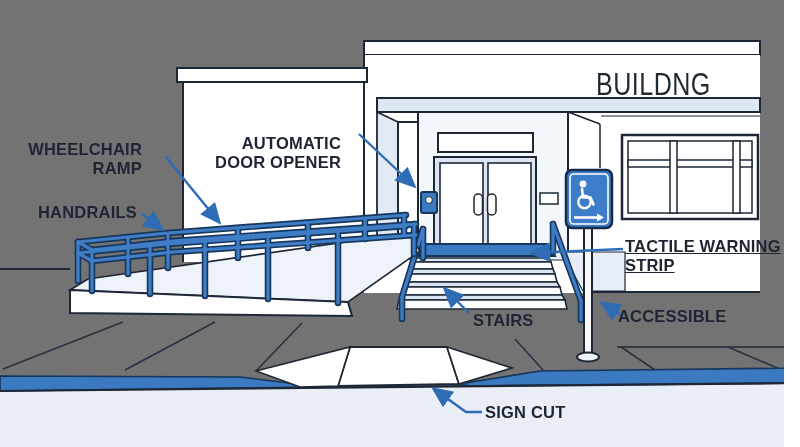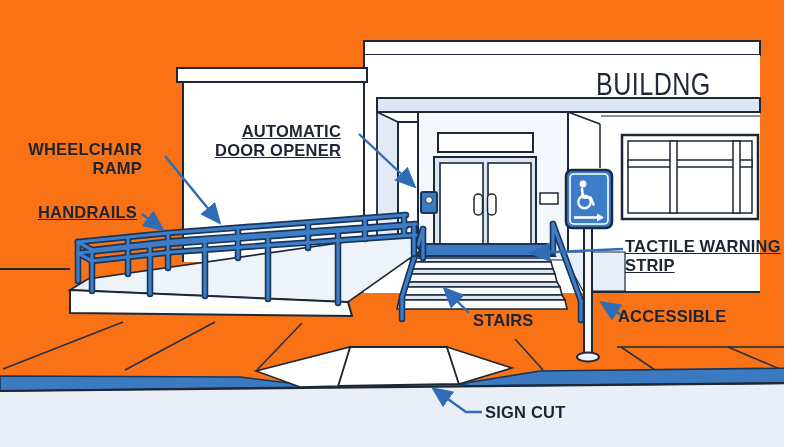--- a/index.html
+++ b/index.html
@@ -1,16 +1,16 @@
 <!DOCTYPE html>
 <html><head>
 <meta charset="utf-8">
 <style>
   html,body{margin:0;padding:0;background:#fff;}
-  #stage{position:relative;width:784px;height:447px;background:#f97316;overflow:hidden;
+  #stage{position:relative;width:784px;height:447px;background:#737373;overflow:hidden;
          font-family:"Liberation Sans",sans-serif;}
   #diagram{position:absolute;left:0;top:0;}
   .label{position:absolute;color:#1d2433;font-weight:bold;font-size:16.5px;line-height:19px;
          letter-spacing:.2px;white-space:nowrap;z-index:5;}
   .label.right{text-align:right;}
   .ln{display:block;}
 </style>
 </head>
 <body>
 
@@ -206,25 +206,25 @@
     <path class="arrow" d="M469,313 L445,289" marker-end="url(#ah)"></path>
     <path class="arrow" d="M482,412 L466,412 L434,389" marker-end="url(#ah)"></path>
   </g>
 </svg>
 
 <div class="label right" style="right:642px;top:140px;">
   <span class="ln">WHEELCHAIR</span>
   <span class="ln">RAMP</span>
 </div>
 
-<div class="label" style="left:38px;top:203px;text-decoration:underline;">
+<div class="label" style="left:38px;top:203px;">
   <span class="ln">HANDRAILS</span>
 </div>
 
-<div class="label right" style="right:443px;top:122px;text-decoration:underline;">
+<div class="label right" style="right:443px;top:134px;">
   <span class="ln">AUTOMATIC</span>
   <span class="ln">DOOR OPENER</span>
 </div>
 
 <div class="label" style="left:625px;top:237px;text-decoration:underline;">
   <span class="ln">TACTILE WARNING</span>
   <span class="ln">STRIP</span>
 </div>
 
 <div class="label" style="left:618px;top:307px;">

